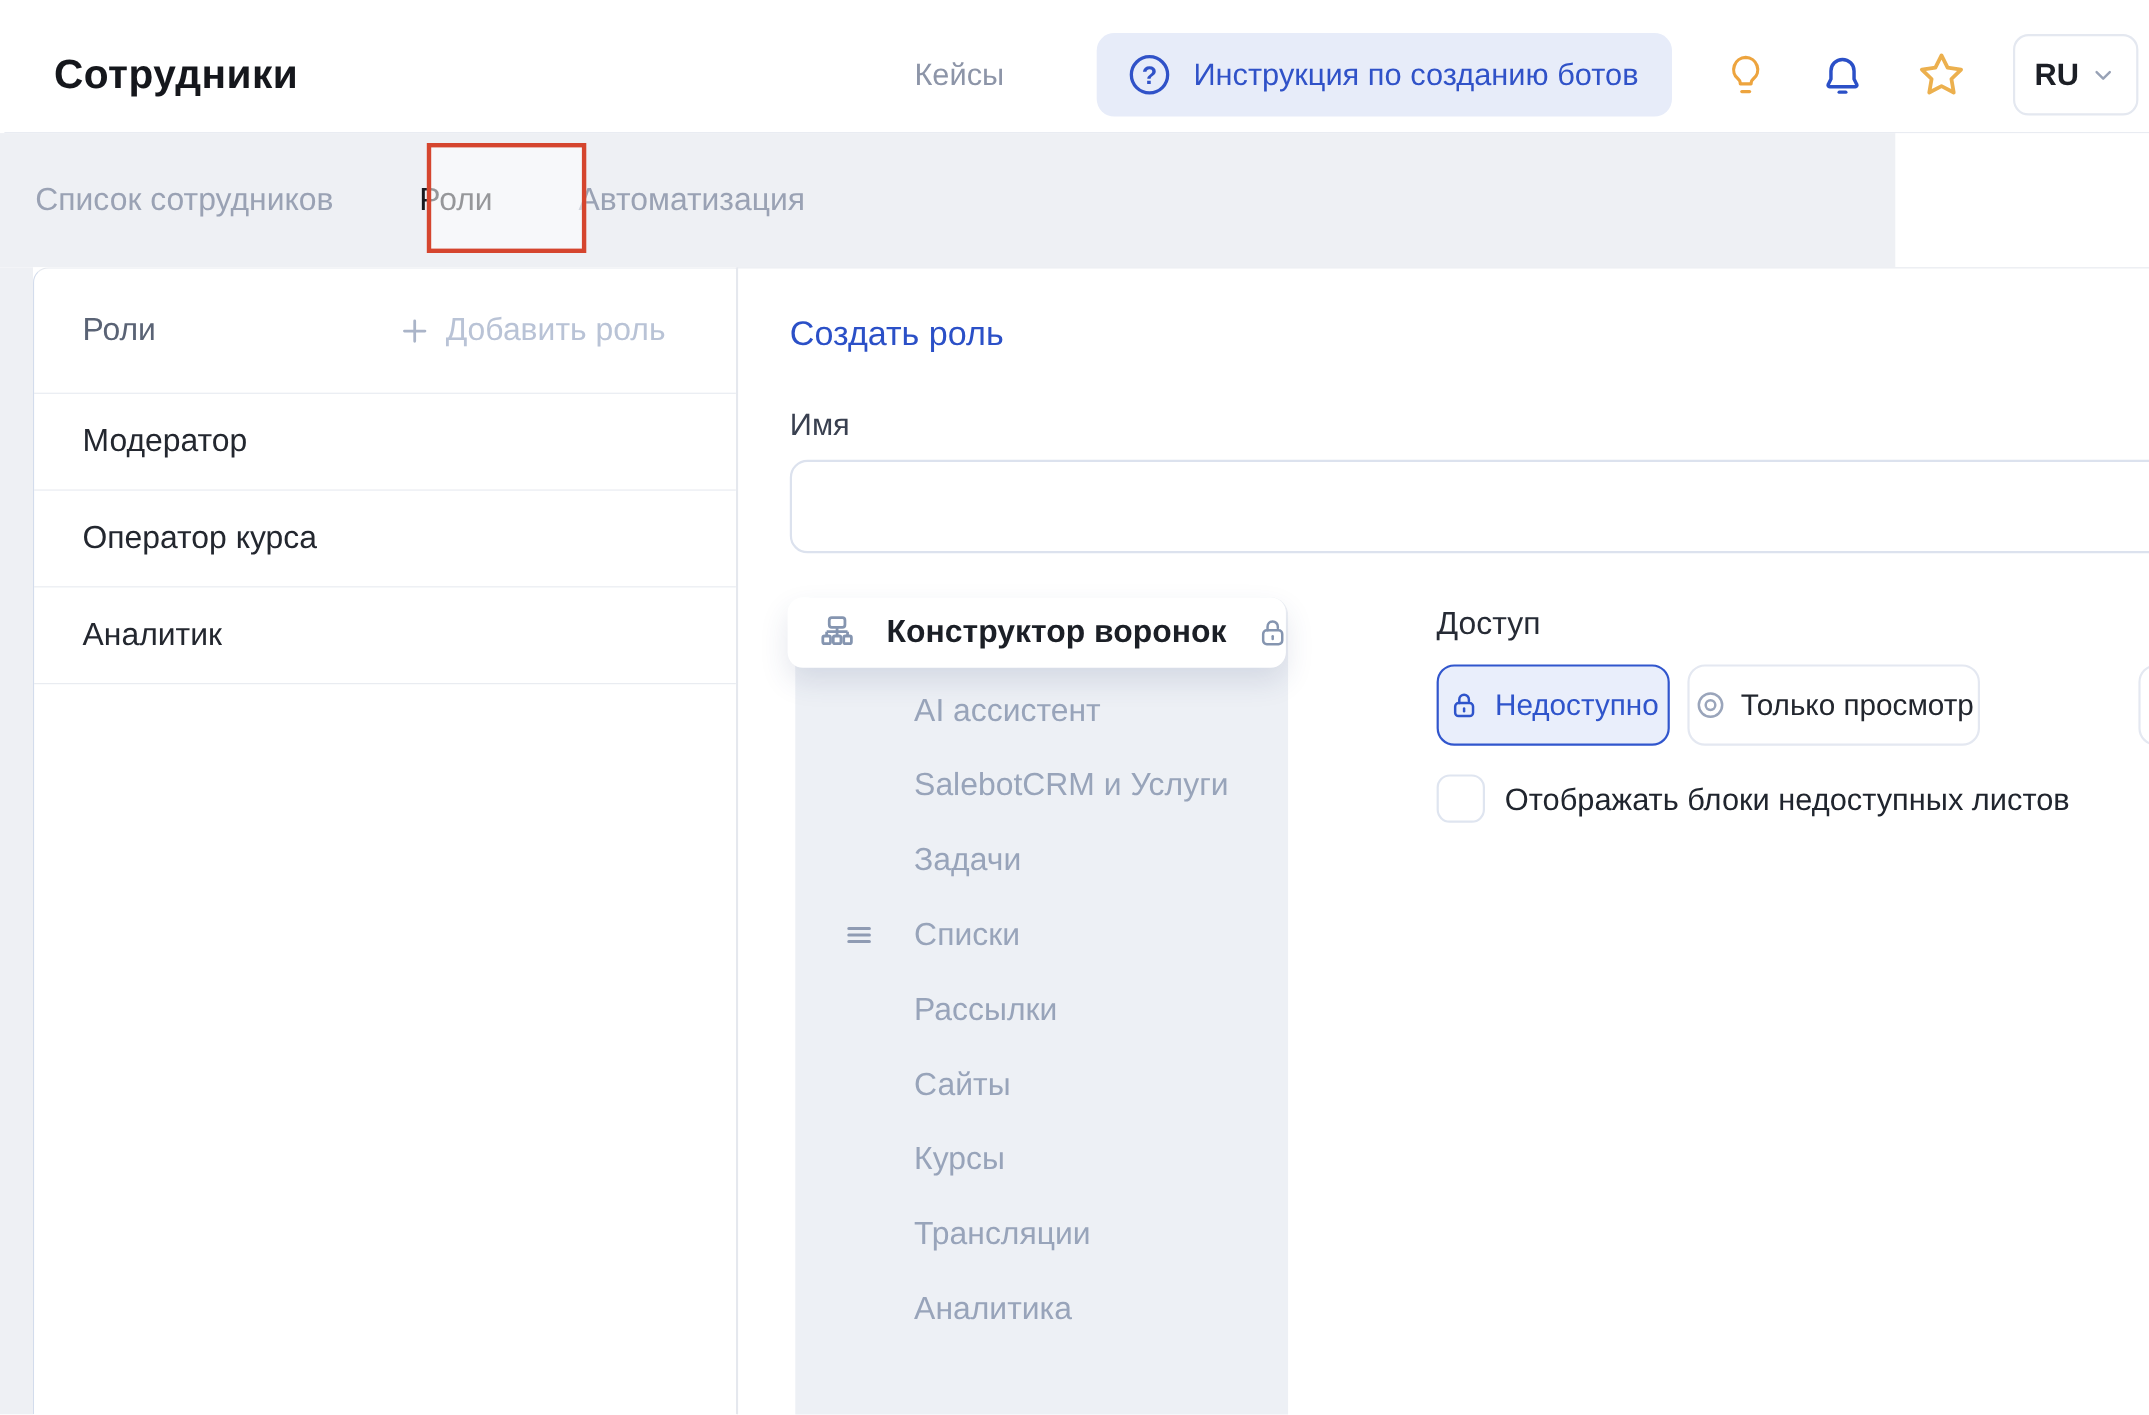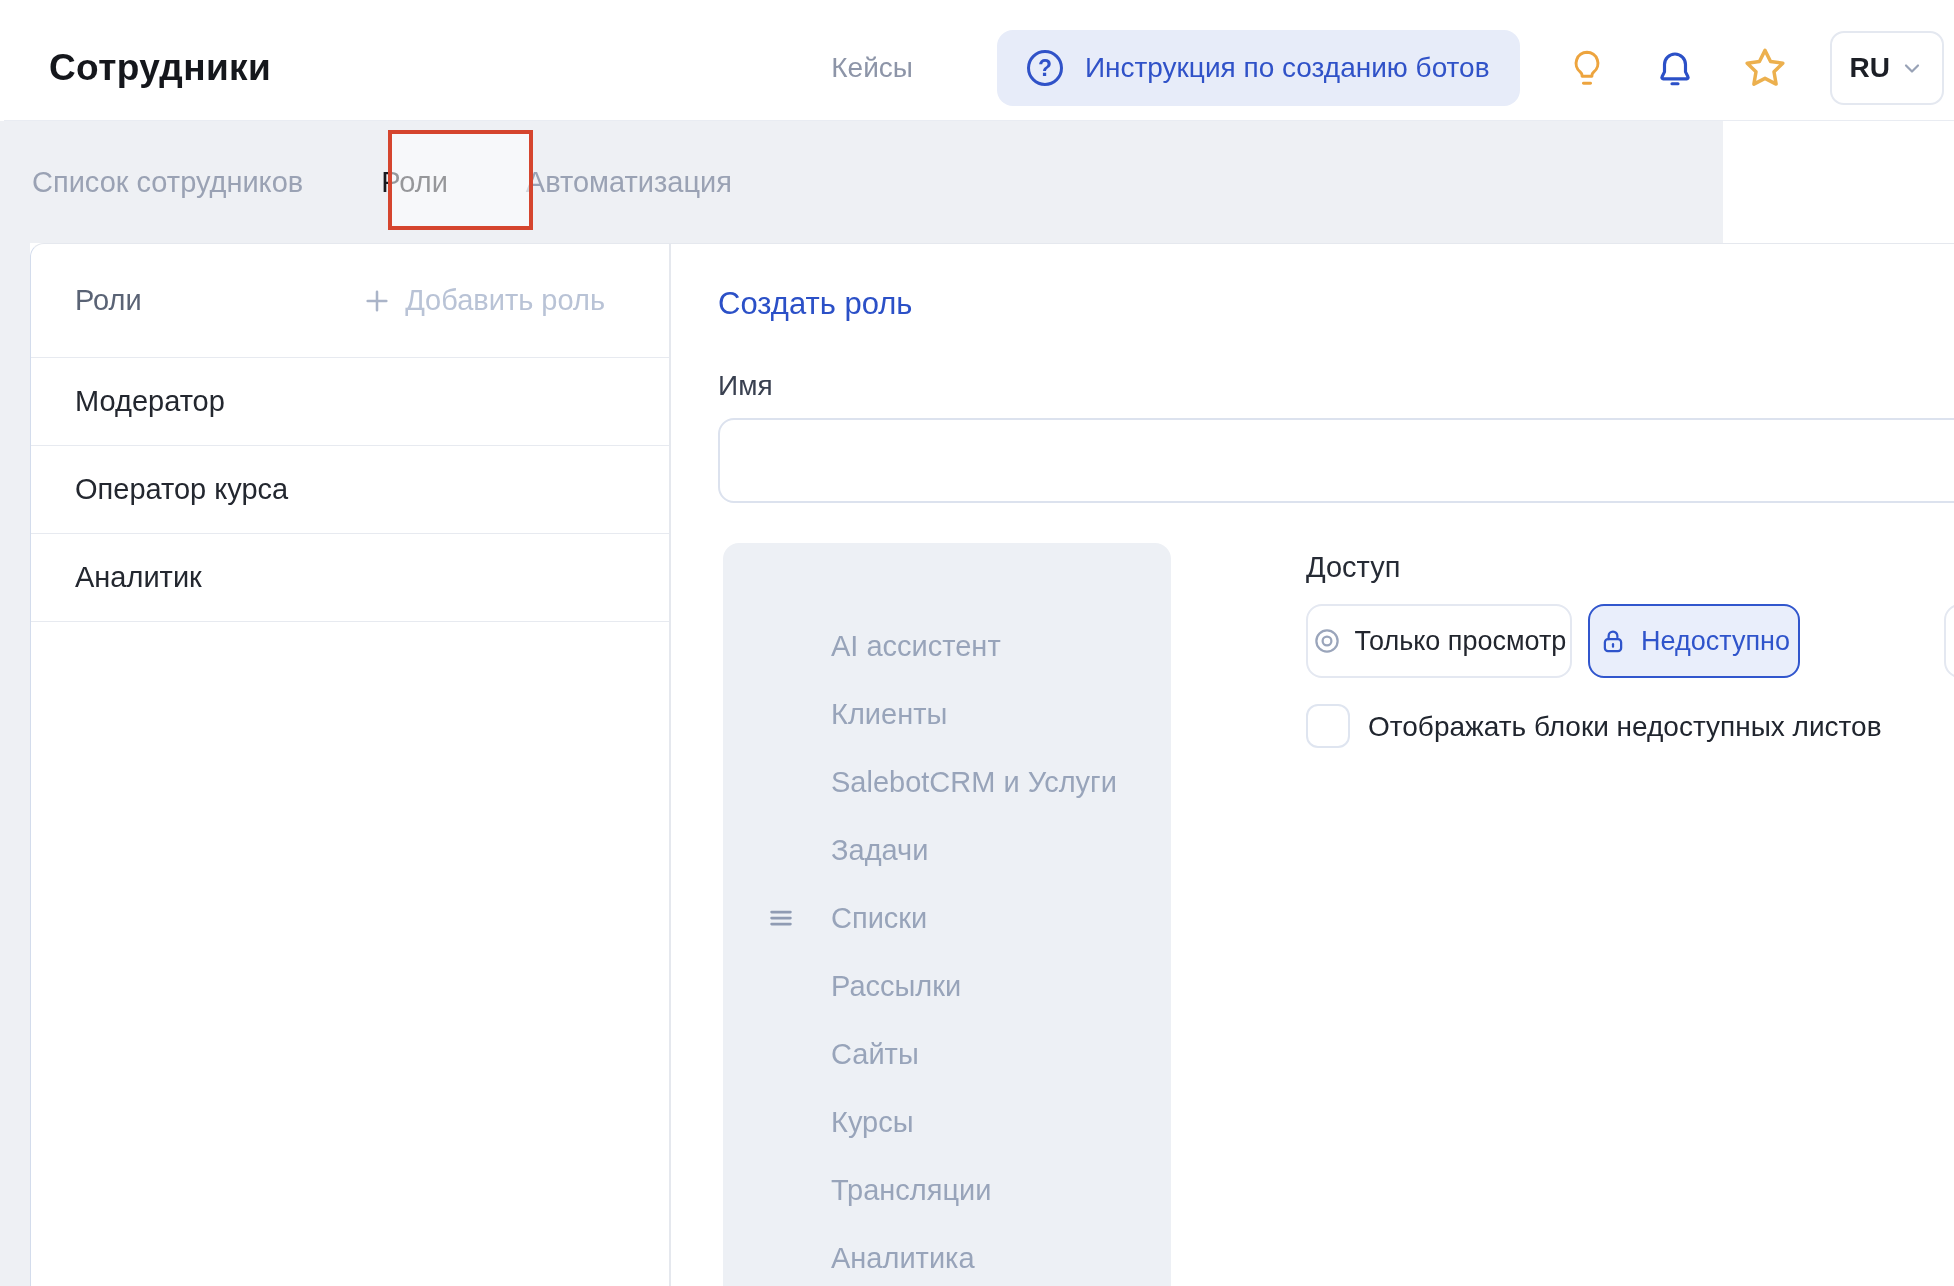--- a/index.html
+++ b/index.html
@@ -191,61 +191,79 @@
     <div class="role-row">Оператор курса</div>
     <div class="role-row">Аналитик</div>
   </div>
 
   <div class="main-pane">
     <div class="create-role">Создать роль</div>
     <div class="name-label">Имя</div>
     <input class="name-input" type="text" value="" style="">
 
     <div class="menu-panel">
+      <div class="menu-selected">
+        <span>
+          <svg width="38" height="38" viewBox="0 0 24 24" fill="none" stroke="#8595b0" stroke-width="1.6" stroke-linejoin="round">
+            <rect x="7.5" y="3.5" width="9" height="5.5" rx="1.5"></rect>
+            <path d="M12 9v2.5M6 11.5h12M6 11.5V14M12 11.5V14M18 11.5V14"></path>
+            <rect x="3.8" y="14" width="4.4" height="4.4" rx="1"></rect>
+            <rect x="9.8" y="14" width="4.4" height="4.4" rx="1"></rect>
+            <rect x="15.8" y="14" width="4.4" height="4.4" rx="1"></rect>
+          </svg>
+        </span>
+        <span class="label">Конструктор воронок</span>
+        <span>
+          <svg width="32" height="32" viewBox="0 0 24 24" fill="none" stroke="#8595b0" stroke-width="1.7" stroke-linecap="round">
+            <rect x="5.5" y="10.5" width="13" height="9.5" rx="2.5"></rect>
+            <path d="M8.5 10.5V8a3.5 3.5 0 0 1 7 0v1"></path>
+            <path d="M12 14.5v2"></path>
+          </svg>
+        </span>
+      </div>
       <ul class="menu-list">
         <li class="menu-item">AI ассистент</li>
-        <li class="menu-item">Клиенты</li>
         <li class="menu-item">SalebotCRM и Услуги</li>
         <li class="menu-item">Задачи</li>
         <li class="menu-item">
           <span class="drag-handle">
             <svg width="30" height="30" viewBox="0 0 24 24" fill="none" stroke="#8f9bb3" stroke-width="2.2" stroke-linecap="round">
               <path d="M4.5 7.2h15M4.5 12h15M4.5 16.8h15"></path>
             </svg>
           </span>
           <span>Списки</span>
         </li>
         <li class="menu-item">Рассылки</li>
         <li class="menu-item">Сайты</li>
         <li class="menu-item">Курсы</li>
         <li class="menu-item">Трансляции</li>
         <li class="menu-item">Аналитика</li>
       </ul>
     </div>
 
     <div class="access-label">Доступ</div>
     <div class="access-row">
-      <button class="access-btn plain">
-        <span>
-          <svg width="30" height="30" viewBox="0 0 24 24" fill="none" stroke="#9aa5bb" stroke-width="1.8">
-            <circle cx="12" cy="12" r="8.5"></circle>
-            <circle cx="12" cy="12" r="3.5"></circle>
-          </svg>
-        </span>
-        <span>Только просмотр</span>
-      </button>
       <button class="access-btn selected">
         <span>
           <svg width="30" height="30" viewBox="0 0 24 24" fill="none" stroke="#2f54cb" stroke-width="1.8" stroke-linecap="round">
             <rect x="5.5" y="10.5" width="13" height="9.5" rx="2.5"></rect>
             <path d="M8.5 10.5V8a3.5 3.5 0 0 1 7 0v1"></path>
             <path d="M12 14.5v2"></path>
           </svg>
         </span>
         <span>Недоступно</span>
       </button>
+      <button class="access-btn plain">
+        <span>
+          <svg width="30" height="30" viewBox="0 0 24 24" fill="none" stroke="#9aa5bb" stroke-width="1.8">
+            <circle cx="12" cy="12" r="8.5"></circle>
+            <circle cx="12" cy="12" r="3.5"></circle>
+          </svg>
+        </span>
+        <span>Только просмотр</span>
+      </button>
     </div>
     <button class="access-btn partial"></button>
 
     <div class="checkbox"></div>
     <div class="checkbox-label">Отображать блоки недоступных листов</div>
   </div>
 </div>
 
 </body></html>

